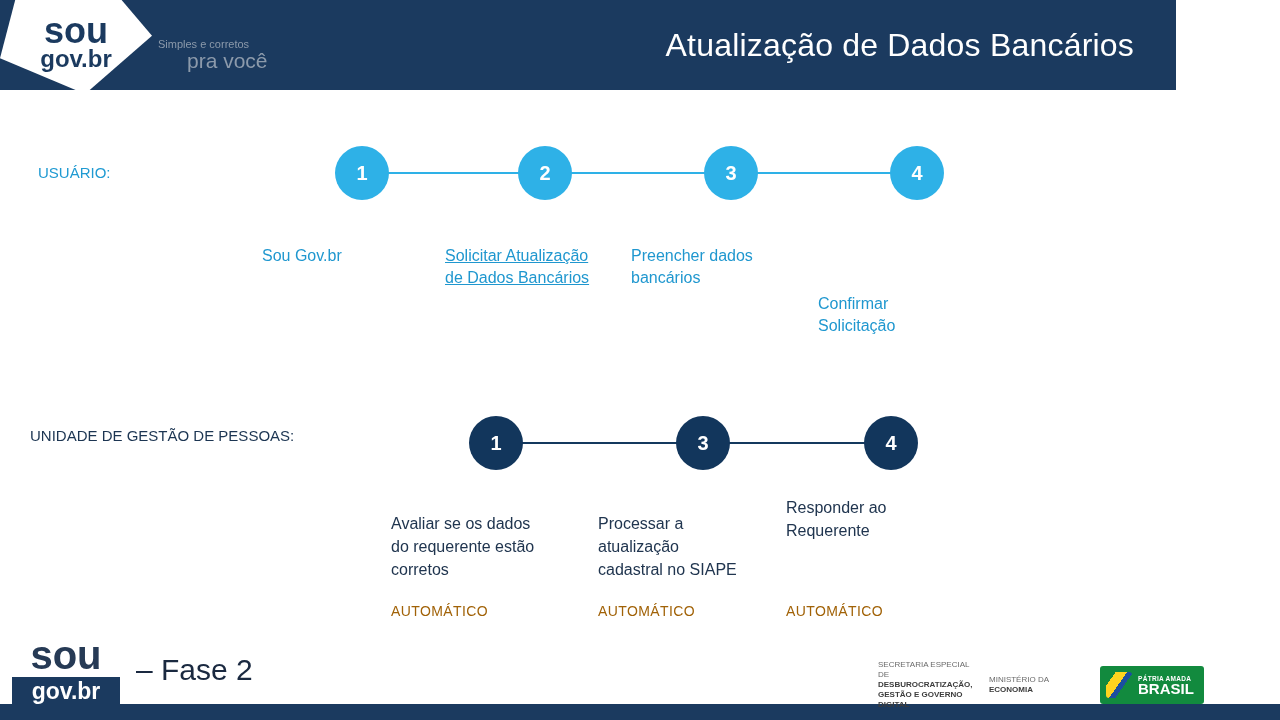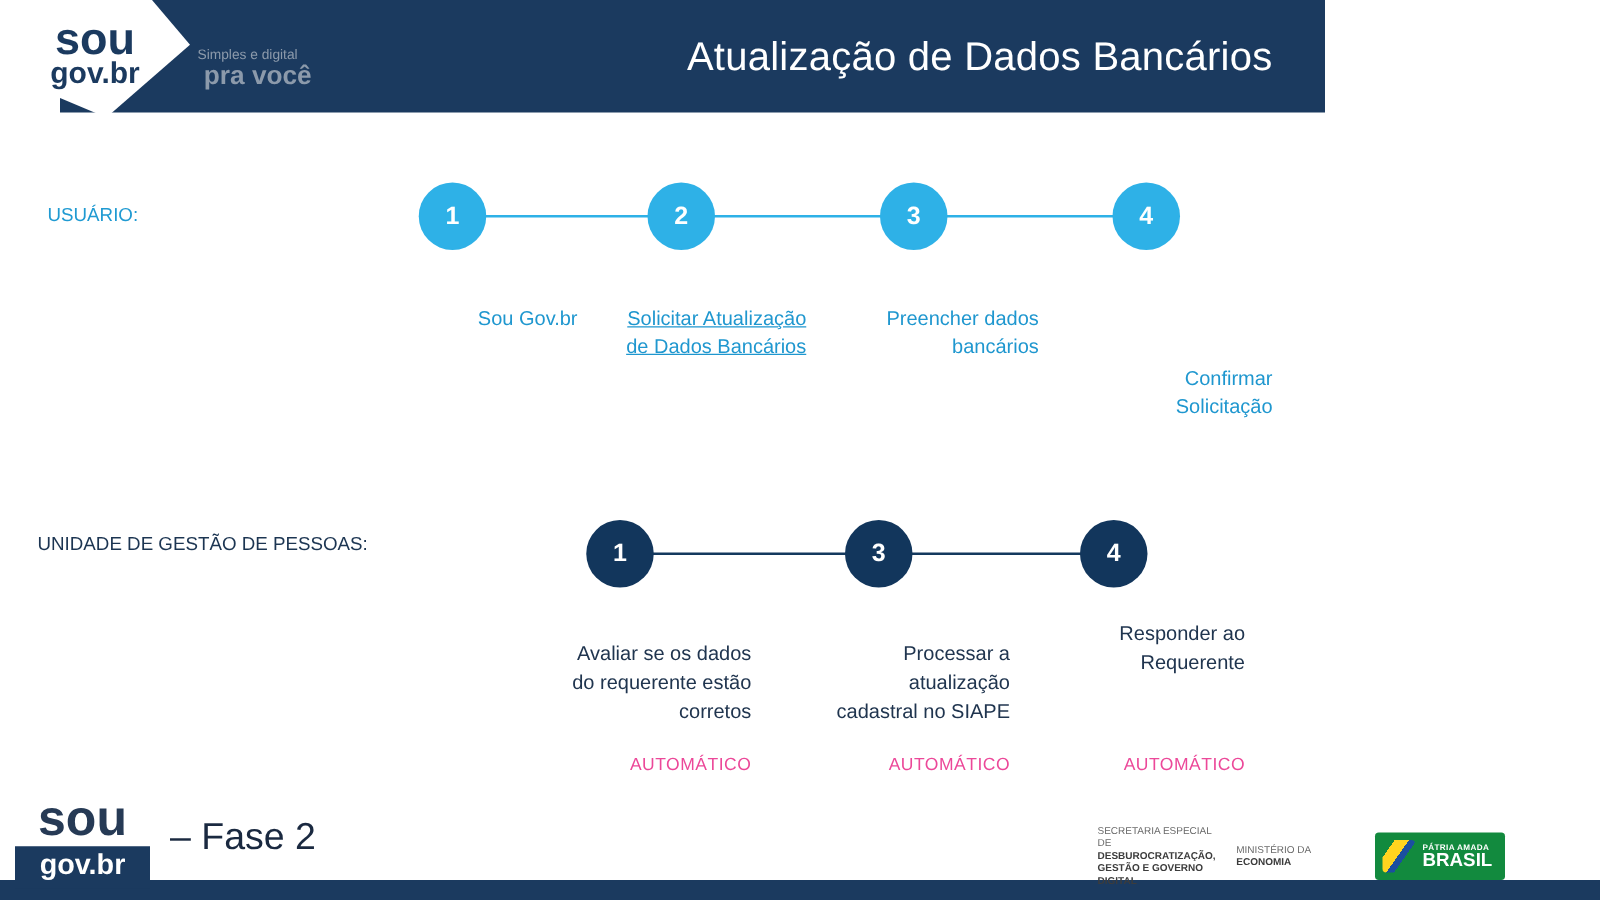--- a/index.html
+++ b/index.html
@@ -2,50 +2,50 @@
 <html><head>
 <meta charset="utf-8">
 <style>
   * { margin:0; padding:0; box-sizing:border-box; }
   html,body { width:1280px; height:720px; }
   body { font-family:"Liberation Sans","DejaVu Sans",sans-serif; background:#ffffff; }
 
   .slide { position:relative; width:1280px; height:720px; overflow:hidden; background:#fff; }
 
   
-  .topbar { position:absolute; left:0; top:0; width:1012px; height:90px; background:#1b3a5f;margin-left:48px; }
+  .topbar { position:absolute; left:0; top:0; width:1176px; height:90px; background:#1b3a5f; }
   .page-title { position:absolute; top:27px; right:42px; color:#ffffff; font-size:32px; font-weight:500; letter-spacing:0.2px; }
 
   .logo-shape { position:absolute; left:0; top:0; width:152px; height:94px; background:#ffffff;
     clip-path:polygon(10% 0, 80% 0, 100% 38%, 56% 100%, 0 62%);
     display:flex; flex-direction:column; align-items:center; justify-content:center; z-index:3; }
   .logo-sou { font-size:36px; font-weight:800; color:#1b3a5f; line-height:32px; margin-top:-8px; }
   .logo-gov { font-size:24px; font-weight:800; color:#1b3a5f; line-height:24px; }
 
   .tagline { position:absolute; left:158px; top:38px; color:#8c9aab; z-index:3; }
   .tagline-small { font-size:11px; }
-  .tagline-big { font-size:21px; font-weight:700; margin-left:5px; line-height:22px; }
+  .tagline-big { font-size:21px; font-weight:400; margin-left:29px; line-height:22px; }
 
   
   .track-label { position:absolute; font-size:15px; }
   .cyan-label { color:#1f9ad2; }
   .navy-label { color:#1c3552; }
   .connector { position:absolute; height:2px; }
   .cyan-line { background:#2eb1e7; }
   .navy-line { background:#14395e; }
   .step-circle { position:absolute; width:54px; height:54px; border-radius:50%;
     display:flex; align-items:center; justify-content:center;
     color:#fff; font-size:20px; font-weight:700; z-index:1; }
   .cyan-circle { background:#2eb1e7; }
   .navy-circle { background:#12365c; }
-  .step-label { position:absolute; width:200px; text-align:right; font-size:16px; line-height:22px; white-space:pre-line; }
+  .step-label { position:absolute; width:200px; text-align:left; font-size:16px; line-height:22px; white-space:pre-line; }
   .cyan-text { color:#1f97cf; }
   .navy-text { color:#20354f; width:210px; line-height:23px; }
   .step-note { position:absolute; width:200px; text-align:center; font-size:14px; line-height:20px; white-space:pre-line; color:#c1272d; }
-  .auto-badge { position:absolute; width:210px; text-align:right; font-size:14px; letter-spacing:0.4px; color:#ec4899; }
+  .auto-badge { position:absolute; width:210px; text-align:left; font-size:14px; letter-spacing:0.4px; color:#a16207; }
 
   
   .footer-logo { position:absolute; left:12px; top:633px; width:108px; text-align:center; z-index:2; }
   .footer-sou { font-size:40px; font-weight:800; color:#263a55; line-height:44px; }
   .footer-gov { background:#1b3a5f; color:#fff; font-size:23px; font-weight:800; padding:1px 0 6px; }
   .phase-text { position:absolute; left:136px; top:653px; font-size:30px; color:#1a2940; }
   .bottom-bar { position:absolute; left:0; bottom:0; width:1280px; height:16px; background:#1b3a5f; }
 
   .signatures { position:absolute; left:878px; top:660px; display:flex; align-items:center; gap:15px; z-index:2; }
   .sig { width:96px; font-size:8px; line-height:10px; color:#6a6a6a; }
@@ -64,21 +64,21 @@
 
   <header class="topbar">
     <h1 class="page-title">Atualização de Dados Bancários</h1>
   </header>
 
   <div class="logo-shape">
     <div class="logo-sou">sou</div>
     <div class="logo-gov">gov.br</div>
   </div>
   <div class="tagline">
-    <div class="tagline-small">Simples e digital</div>
+    <div class="tagline-small">Simples e corretos</div>
     <div class="tagline-big">pra você</div>
   </div>
 
   <div class="track-label cyan-label" style="left:38px; top:164px;">USUÁRIO:</div>
   <div class="connector cyan-line" style="left:362px; top:172px; width:556px;"></div>
 
   <div class="step-circle cyan-circle" style="left:335px; top:146px;">
     <span>1</span>
   </div>
   <div class="step-circle cyan-circle" style="left:518px; top:146px;">

